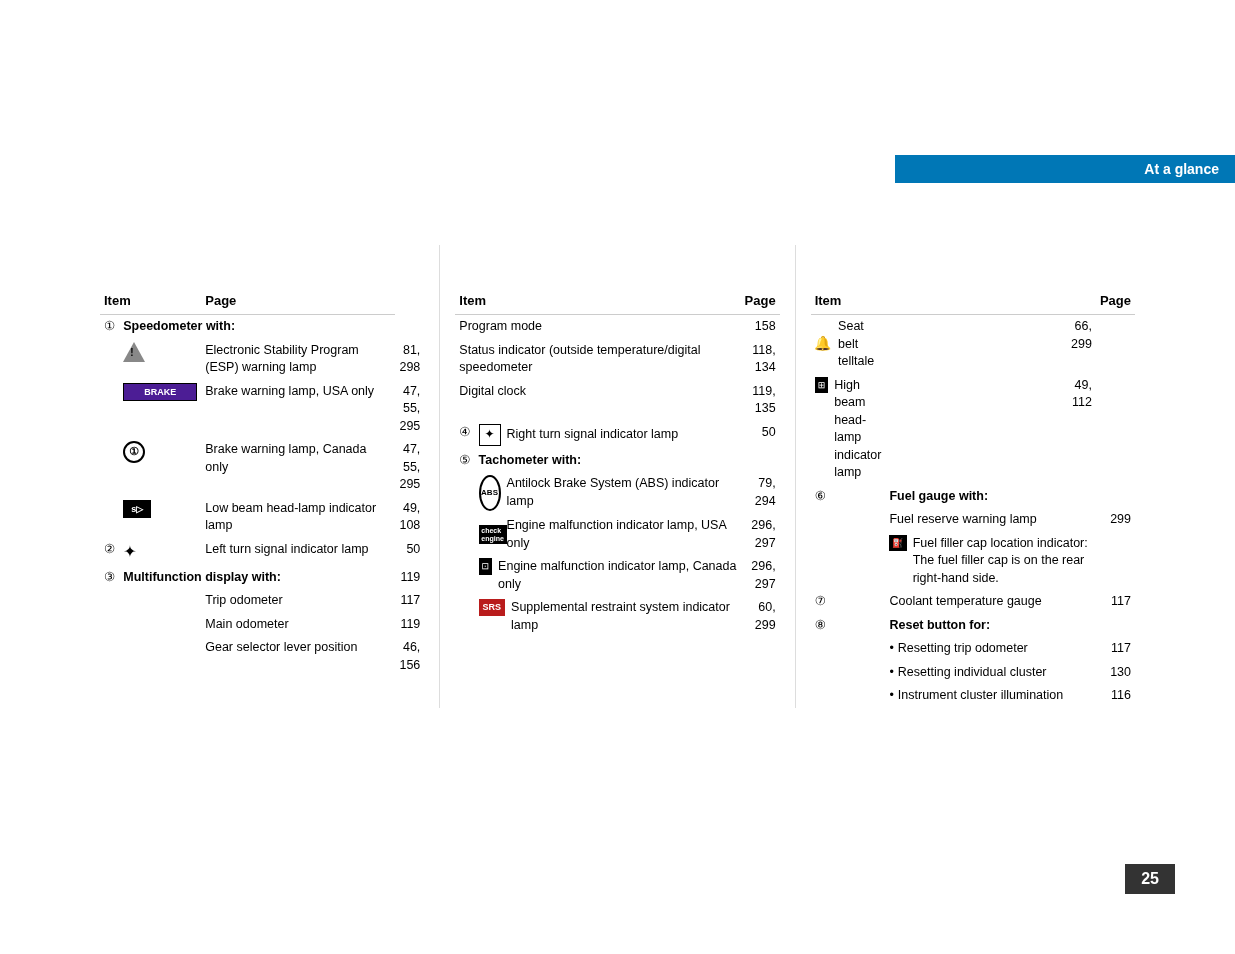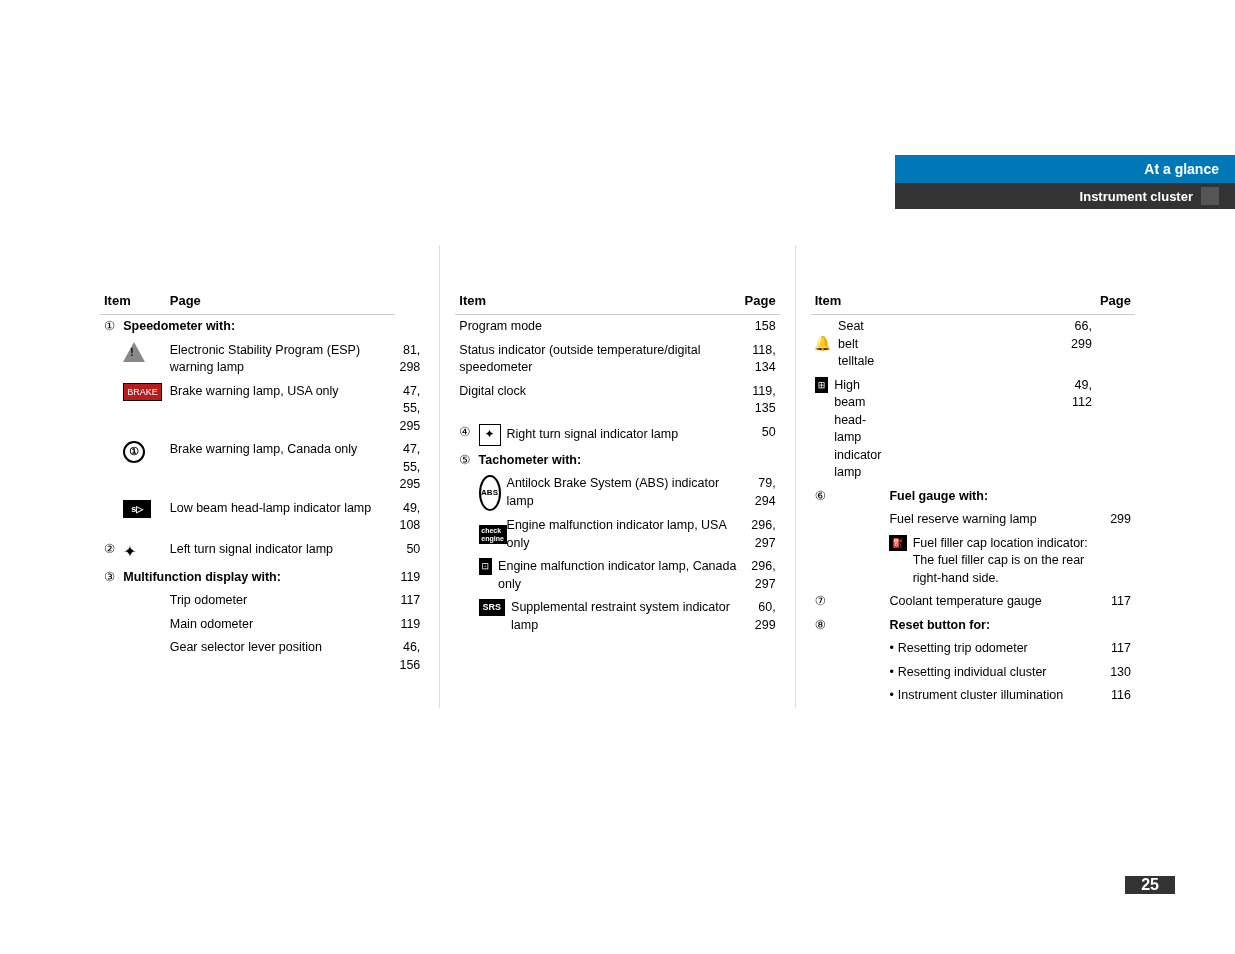--- a/index.html
+++ b/index.html
@@ -119,25 +119,25 @@
       border: 1px solid #000;
       font-size: 10px;
       font-weight: bold;
       padding: 1px 3px;
       min-width: 28px;
       min-height: 18px;
       background: #000;
       color: #fff;
     }
     .icon-brake {
-      background: #b91c1c;
+      background: #4c1d95;
       color: #fff;
       font-size: 9px;
-      font-weight: normal;
-      padding: 2px 3px;
+      font-weight: bold;
+      padding: 2px 20px;
       letter-spacing: 0;
     }
     .icon-circle-p {
       display: inline-flex;
       align-items: center;
       justify-content: center;
       border: 2px solid #000;
       border-radius: 50%;
       width: 22px;
       height: 22px;
@@ -154,41 +154,38 @@
 
     
     .page-number {
       position: absolute;
       bottom: 60px;
       right: 60px;
       background: #333;
       color: #fff;
       font-weight: bold;
       font-size: 16px;
-      padding: 0 16px;
+      padding: 6px 16px;
     }
 
     .bullet-item {
       display: flex;
       gap: 4px;
     }
     .bullet-dot {
       flex-shrink: 0;
     }
   </style>
 </head>
 <body>
 
 <div class="header-section">
   <div class="at-a-glance-bar">
     <span>At a glance</span>
   </div>
-  <div class="instrument-cluster-bar">
-    <span>Instrument cluster</span>
-  </div>
 </div>
 
 <div class="main-content">
 
   <div class="column">
     <table class="data-table">
       <thead>
         <tr>
           <th colspan="2">Item</th>
           <th class="page-col">Page</th>
@@ -330,21 +327,21 @@
           <td></td>
           <td style="display:flex;align-items:flex-start;gap:6px;padding:3px 4px;">
             <span style="display:inline-flex;align-items:center;justify-content:center;background:#000;color:#fff;font-size:9px;padding:2px 3px;flex-shrink:0;">⊡</span>
             <span>Engine malfunction indicator lamp, Canada only</span>
           </td>
           <td class="page-val">296,<br>297</td>
         </tr>
         <tr>
           <td></td>
           <td style="display:flex;align-items:flex-start;gap:6px;padding:3px 4px;">
-            <span style="display:inline-flex;align-items:center;justify-content:center;background:#000000;color:#fff;font-size:9px;font-weight:bold;padding:2px 4px;flex-shrink:0;">SRS</span>
+            <span style="display:inline-flex;align-items:center;justify-content:center;background:#b91c1c;color:#fff;font-size:9px;font-weight:bold;padding:2px 4px;flex-shrink:0;">SRS</span>
             <span>Supplemental restraint system indicator lamp</span>
           </td>
           <td class="page-val">60,<br>299</td>
         </tr>
       </tbody>
     </table>
   </div>
 
   <div class="col-divider"></div>
 

